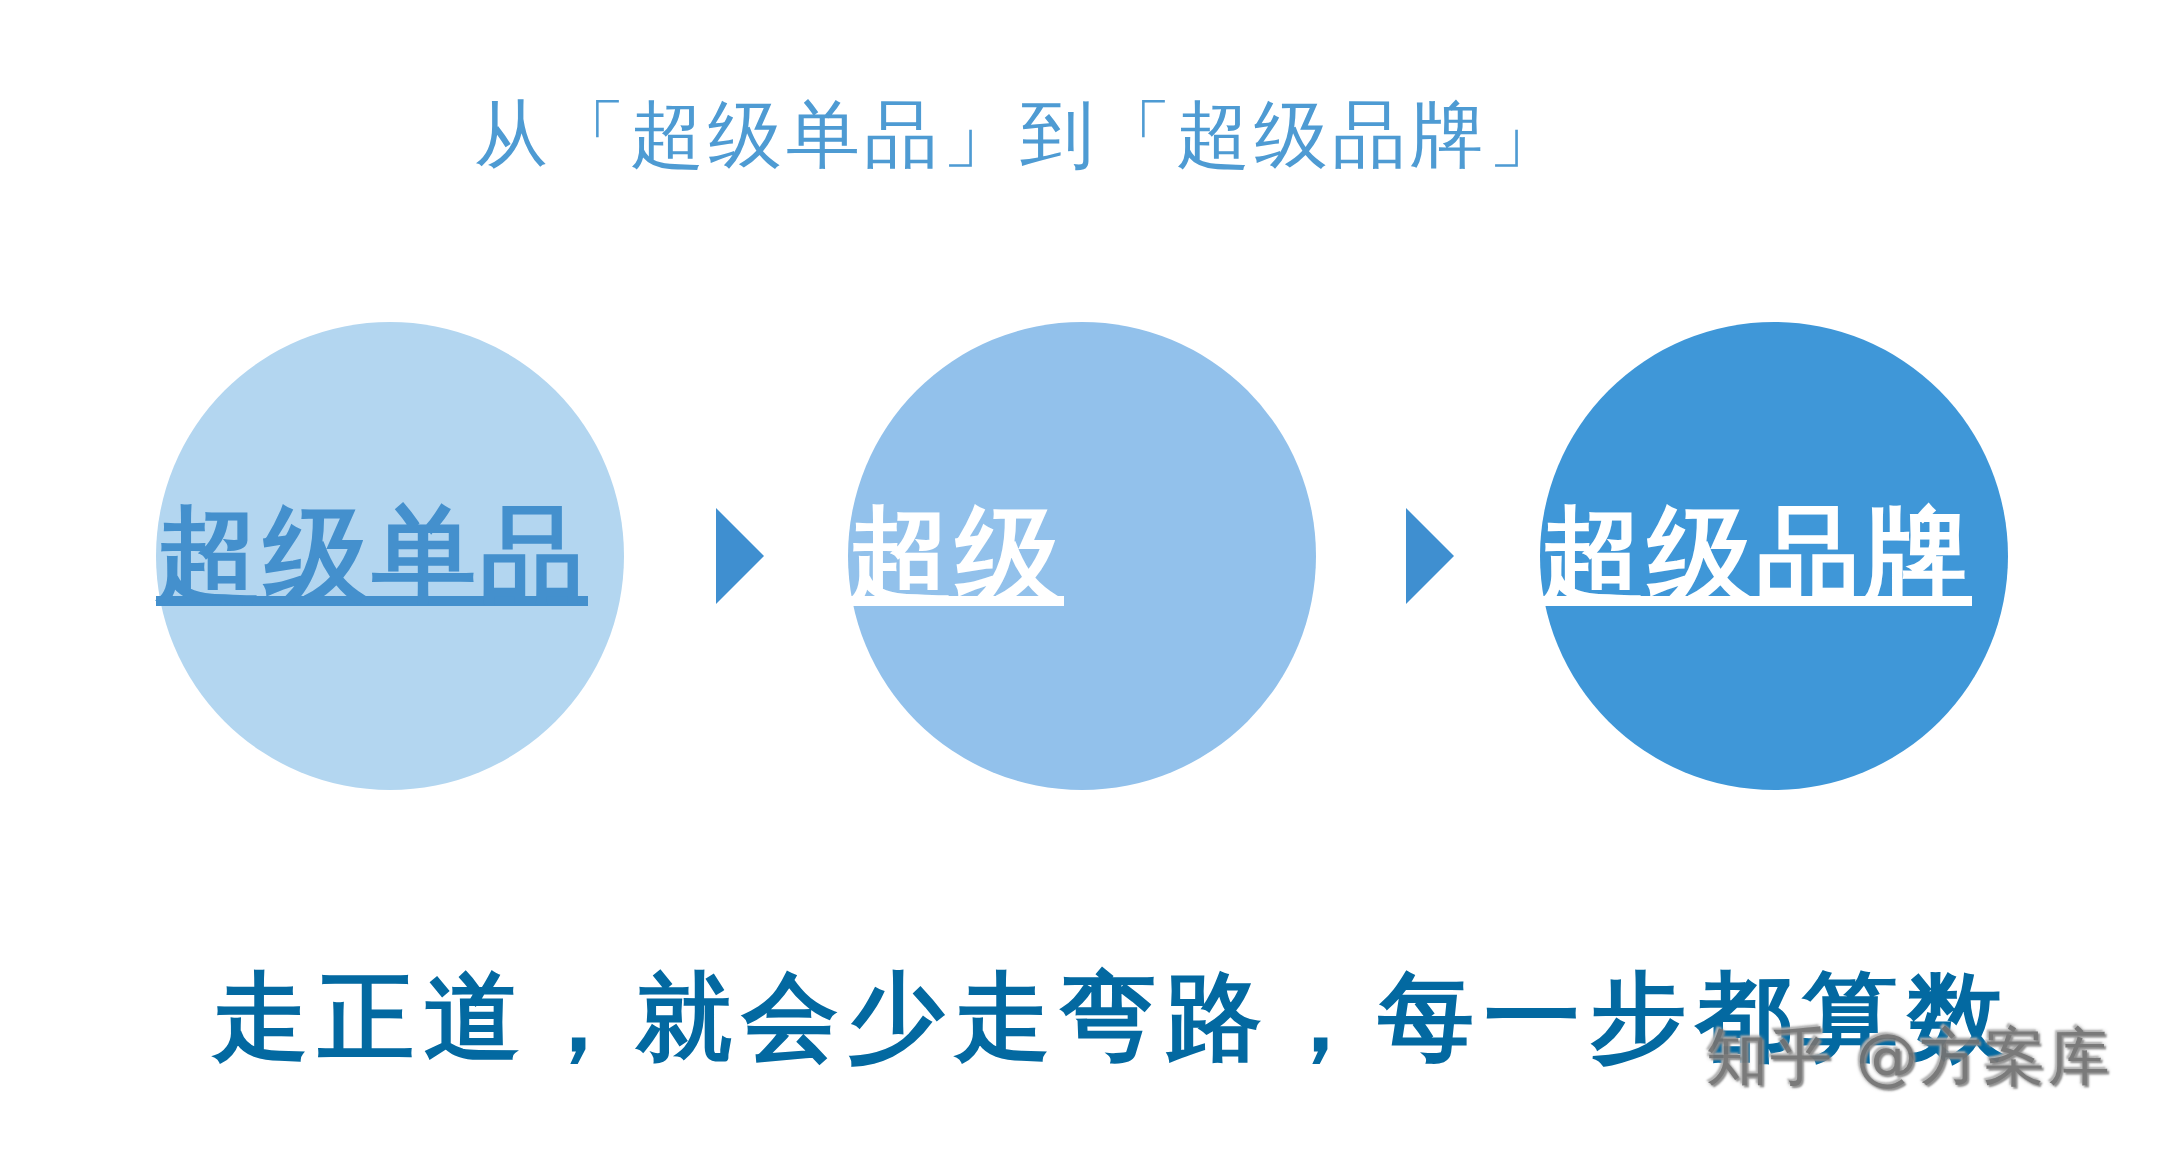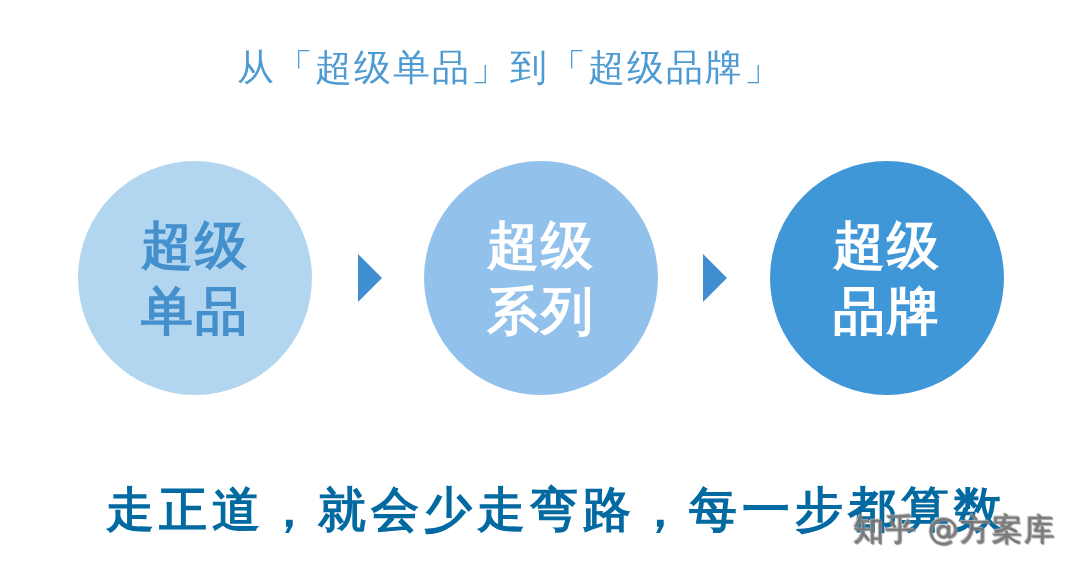--- a/index.html
+++ b/index.html
@@ -27,23 +27,23 @@
       padding-left: 0px;
       box-sizing: border-box;
     }
     .circle {
       position: absolute;
       top: 161px;
       width: 234px;
       height: 234px;
       border-radius: 50%;
       display: flex;
-      flex-direction: column;
+      flex-direction: row;
       align-items: center;
-      justify-content: center;
+      text-decoration: underline;
     }
     .circle .line {
       font-size: 52px;
       line-height: 66px;
       font-weight: bold;
       letter-spacing: 2px;
       text-align: center;
     }
     .arrow {
       position: absolute;
@@ -84,21 +84,20 @@
 
 <div class="circle" id="c1" style="left: 78px; background: rgb(179, 214, 240); color: rgb(68, 144, 205);">
   <div class="line">超级</div>
   <div class="line">单品</div>
 </div>
 
 <div class="arrow" id="a1" style="left: 358px; top: 254px; border-left-color: rgb(63, 143, 208);"></div>
 
 <div class="circle" id="c2" style="left: 424px; background: rgb(146, 193, 235); color: rgb(255, 255, 255);">
   <div class="line">超级</div>
-  <div class="line">系列</div>
 </div>
 
 <div class="arrow" id="a2" style="left: 703px; top: 254px; border-left-color: rgb(63, 143, 208);"></div>
 
 <div class="circle" id="c3" style="left: 770px; background: rgb(63, 151, 216); color: rgb(255, 255, 255);">
   <div class="line">超级</div>
   <div class="line">品牌</div>
 </div>
 
 <div class="tagline" style="color: #0369a1;">走正道，就会少走弯路，每一步都算数</div>

